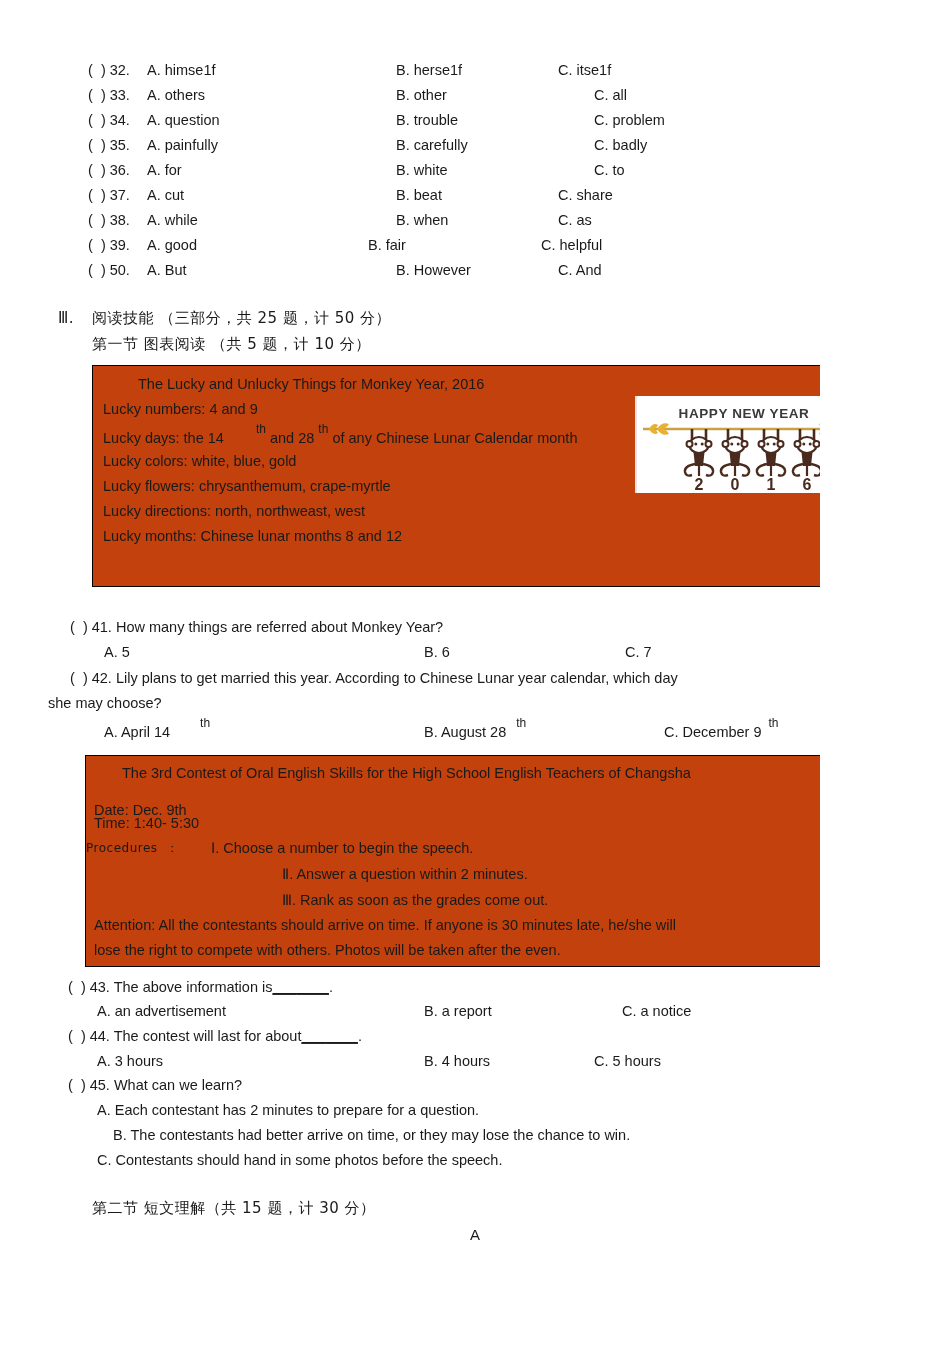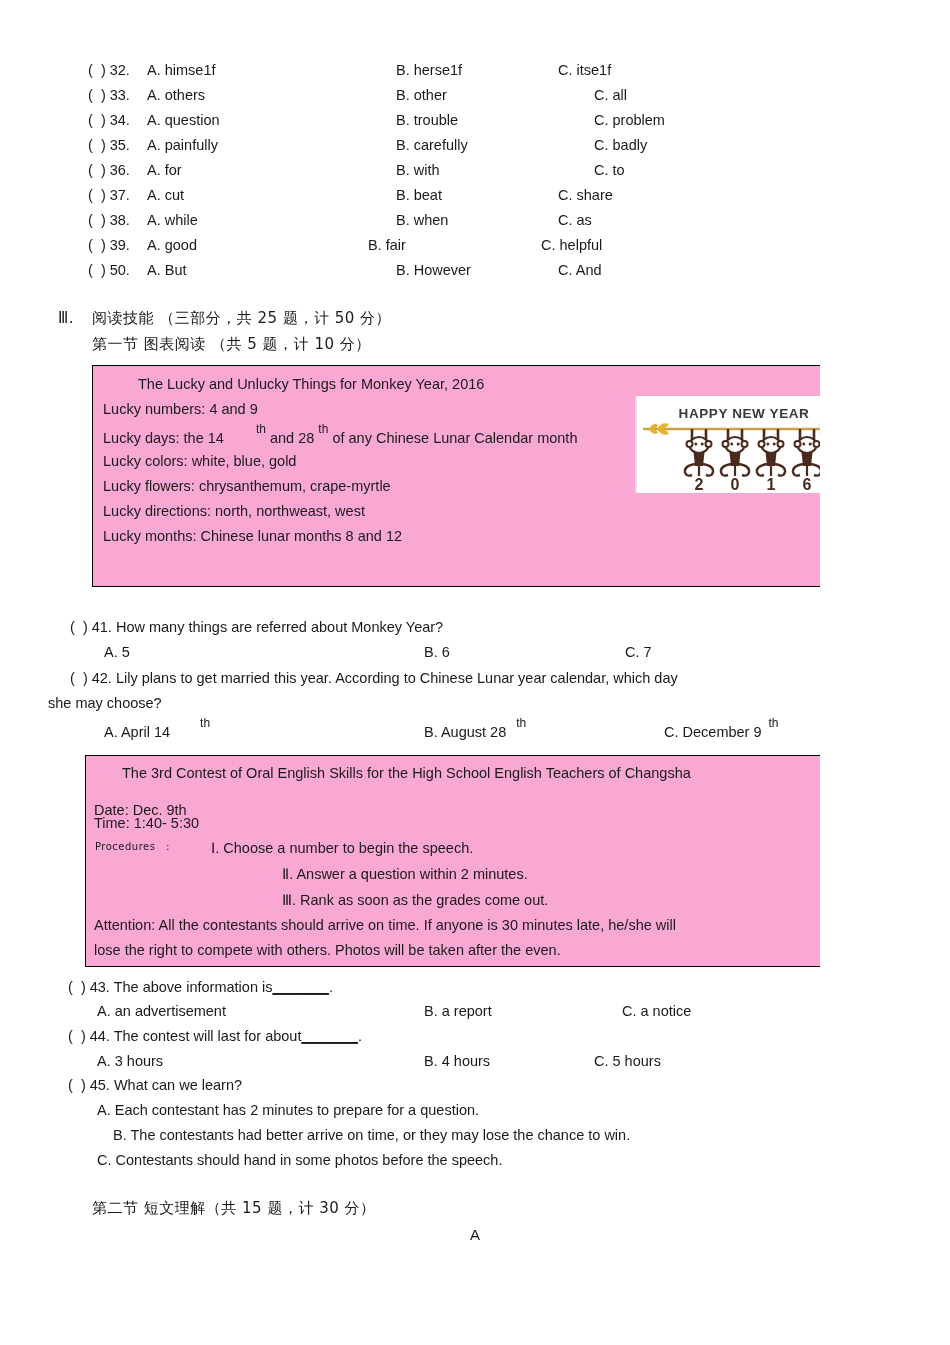--- a/index.html
+++ b/index.html
@@ -51,21 +51,21 @@
     white-space: pre;
     font-size: 14.5px;
     color: #1a1a1a;
   }
 
   
   .box {
     position: absolute;
     border: 1px solid #000000;
     box-sizing: border-box;
-    background: #f9a8d4;
+    background: #c2410c;
   }
   .box-line {
     position: absolute;
     white-space: pre;
     font-size: 14.5px;
     color: #1a1a1a;
   }
 
   
   .ny-pic {
@@ -113,21 +113,21 @@
       </div>
       <div class="cloze-row" style="top: 137px;">
         <span style="left: 88px;">(  ) 35.</span>
         <span style="left: 147px;">A. painfully</span>
         <span style="left: 396px;">B. carefully</span>
         <span style="left: 594px;">C. badly</span>
       </div>
       <div class="cloze-row" style="top: 162px;">
         <span style="left: 88px;">(  ) 36.</span>
         <span style="left: 147px;">A. for</span>
-        <span style="left: 396px;">B. with</span>
+        <span style="left: 396px;">B. white</span>
         <span style="left: 594px;">C. to</span>
       </div>
       <div class="cloze-row" style="top: 187px;">
         <span style="left: 88px;">(  ) 37.</span>
         <span style="left: 147px;">A. cut</span>
         <span style="left: 396px;">B. beat</span>
         <span style="left: 558px;">C. share</span>
       </div>
       <div class="cloze-row" style="top: 212px;">
         <span style="left: 88px;">(  ) 38.</span>
@@ -260,21 +260,21 @@
   <div class="abs" style="left:664px; top:721px;"><span>C. December 9</span><span style="display:inline-block;width:7px"></span><span class="sup">th</span></div>
 
   <div class="box" style="left:85px; top:755px; width:802px; height:212px;">
 
     <div class="box-line" style="left:36px; top:9px;">The 3rd Contest of Oral English Skills for the High School English Teachers of Changsha</div>
 
     <div class="box-line" style="left:8px; top:46px;">Date: Dec. 9th</div>
 
     <div class="box-line" style="left:8px; top:59px;">Time: 1:40- 5:30</div>
 
-    <div class="box-line cn" style="left:9px; top:84px; font-size:10px;">Procedures  ：</div>
+    <div class="box-line cn" style="left:0; top:84px; font-size:12px;">Procedures  ：</div>
     <div class="box-line" style="left:125px; top:84px;">Ⅰ. Choose a number to begin the speech.</div>
 
     <div class="box-line" style="left:196px; top:110px;">Ⅱ. Answer a question within 2 minutes.</div>
 
     <div class="box-line" style="left:196px; top:136px;">Ⅲ. Rank as soon as the grades come out.</div>
 
     <div class="box-line" style="left:8px; top:161px;">Attention: All the contestants should arrive on time. If anyone is 30 minutes late, he/she will</div>
 
     <div class="box-line" style="left:8px; top:186px;">lose the right to compete with others. Photos will be taken after the even.</div>
   </div>

